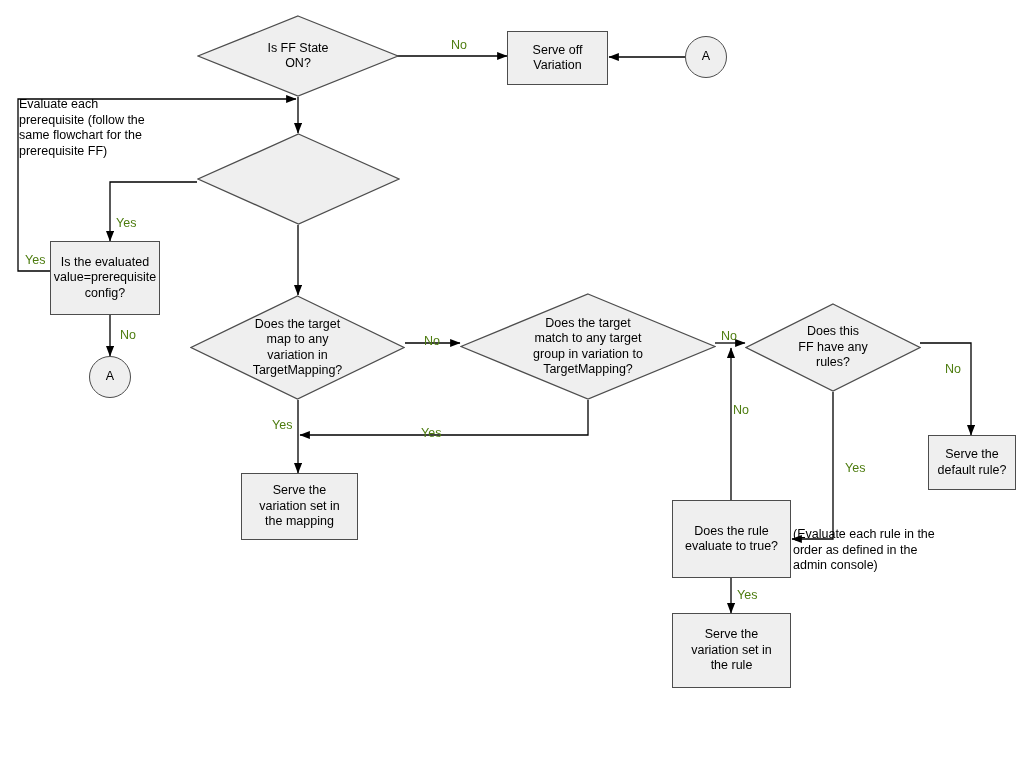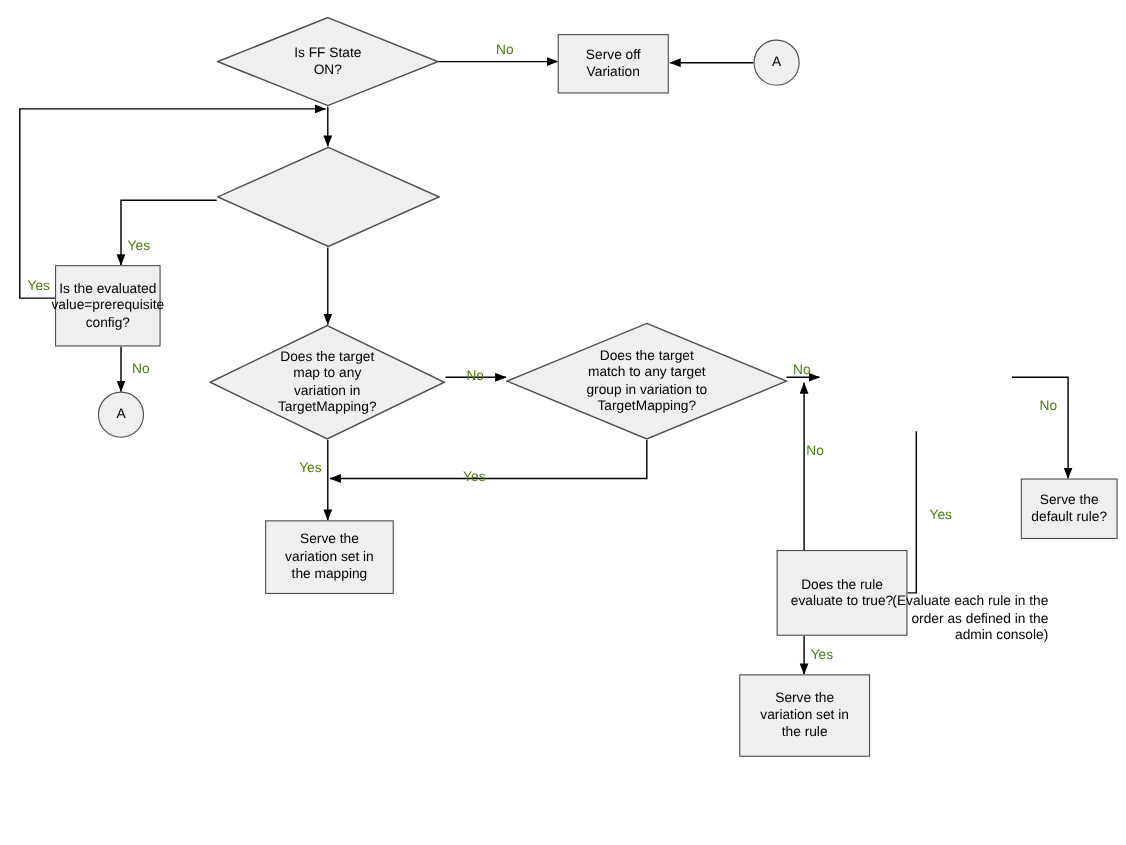--- a/index.html
+++ b/index.html
@@ -138,21 +138,21 @@
   <div class="node circ" style="left:685px; top:36px; width:42px; height:42px;">
     <span>A</span>
   </div>
 
   <div class="node diamond" style="left:197px; top:133px; width:203px; height:92px;">
     <svg class="dshape" viewBox="0 0 203 92" preserveAspectRatio="none">
       <polygon points="101.5,1 202,46 101.5,91 1,46" fill="#efefef" stroke="#4d4d4d" stroke-width="1.3"></polygon>
     </svg>
   </div>
 
-  <div class="node proc" style="left:50px; top:241px; width:96px; height:74px;">
+  <div class="node proc" style="left:50px; top:241px; width:110px; height:74px;">
     <span>Is the evaluated
 value=prerequisite
 config?</span>
   </div>
 
   <div class="node circ" style="left:89px; top:356px; width:42px; height:42px;">
     <span>A</span>
   </div>
 
   <div class="node diamond" style="left:190px; top:295px; width:215px; height:105px;">
@@ -168,33 +168,41 @@
   <div class="node diamond" style="left:460px; top:293px; width:256px; height:107px;">
     <svg class="dshape" viewBox="0 0 256 107" preserveAspectRatio="none">
       <polygon points="128,1 255,53.5 128,106 1,53.5" fill="#efefef" stroke="#4d4d4d" stroke-width="1.3"></polygon>
     </svg>
     <span class="dlabel">Does the target
 match to any target
 group in variation to
 TargetMapping?</span>
   </div>
 
+  <div class="node diamond" style="left:745px; top:303px; width:176px; height:89px;">
+    <svg class="dshape" viewBox="0 0 176 89" preserveAspectRatio="none">
+      <polygon points="88,1 175,44.5 88,88 1,44.5" fill="#efefef" stroke="#4d4d4d" stroke-width="1.3"></polygon>
+    </svg>
+    <span class="dlabel">Does this
+FF have any
+rules?</span>
+  </div>
 
   <div class="node proc" style="left:241px; top:473px; width:117px; height:67px;">
     <span>Serve the
 variation set in
 the mapping</span>
   </div>
 
   <div class="node proc" style="left:928px; top:435px; width:88px; height:55px;">
     <span>Serve the
 default rule?</span>
   </div>
 
-  <div class="node proc" style="left:672px; top:500px; width:119px; height:78px;margin-left:34px;">
+  <div class="node proc" style="left:672px; top:500px; width:119px; height:78px;">
     <span>Does the rule
 evaluate to true?</span>
   </div>
 
   <div class="node proc" style="left:672px; top:613px; width:119px; height:75px;">
     <span>Serve the
 variation set in
 the rule</span>
   </div>
 
@@ -215,18 +223,22 @@
   <div class="edge-label" style="left:721px; top:329px;">No</div>
 
   <div class="edge-label" style="left:733px; top:403px;">No</div>
 
   <div class="edge-label" style="left:945px; top:362px;">No</div>
 
   <div class="edge-label" style="left:845px; top:461px;">Yes</div>
 
   <div class="edge-label" style="left:737px; top:588px;">Yes</div>
 
-
-  <div class="note" style="left:793px; top:539px; width:160px;text-align:right;">(Evaluate each rule in the
+  <div class="note" style="left:19px; top:97px; width:200px;">Evaluate each
+prerequisite (follow the
+same flowchart for the
+prerequisite FF)</div>
+
+  <div class="note" style="left:793px; top:527px; width:160px;">(Evaluate each rule in the
 order as defined in the
 admin console)</div>
 
 </div>
 
 </body></html>

